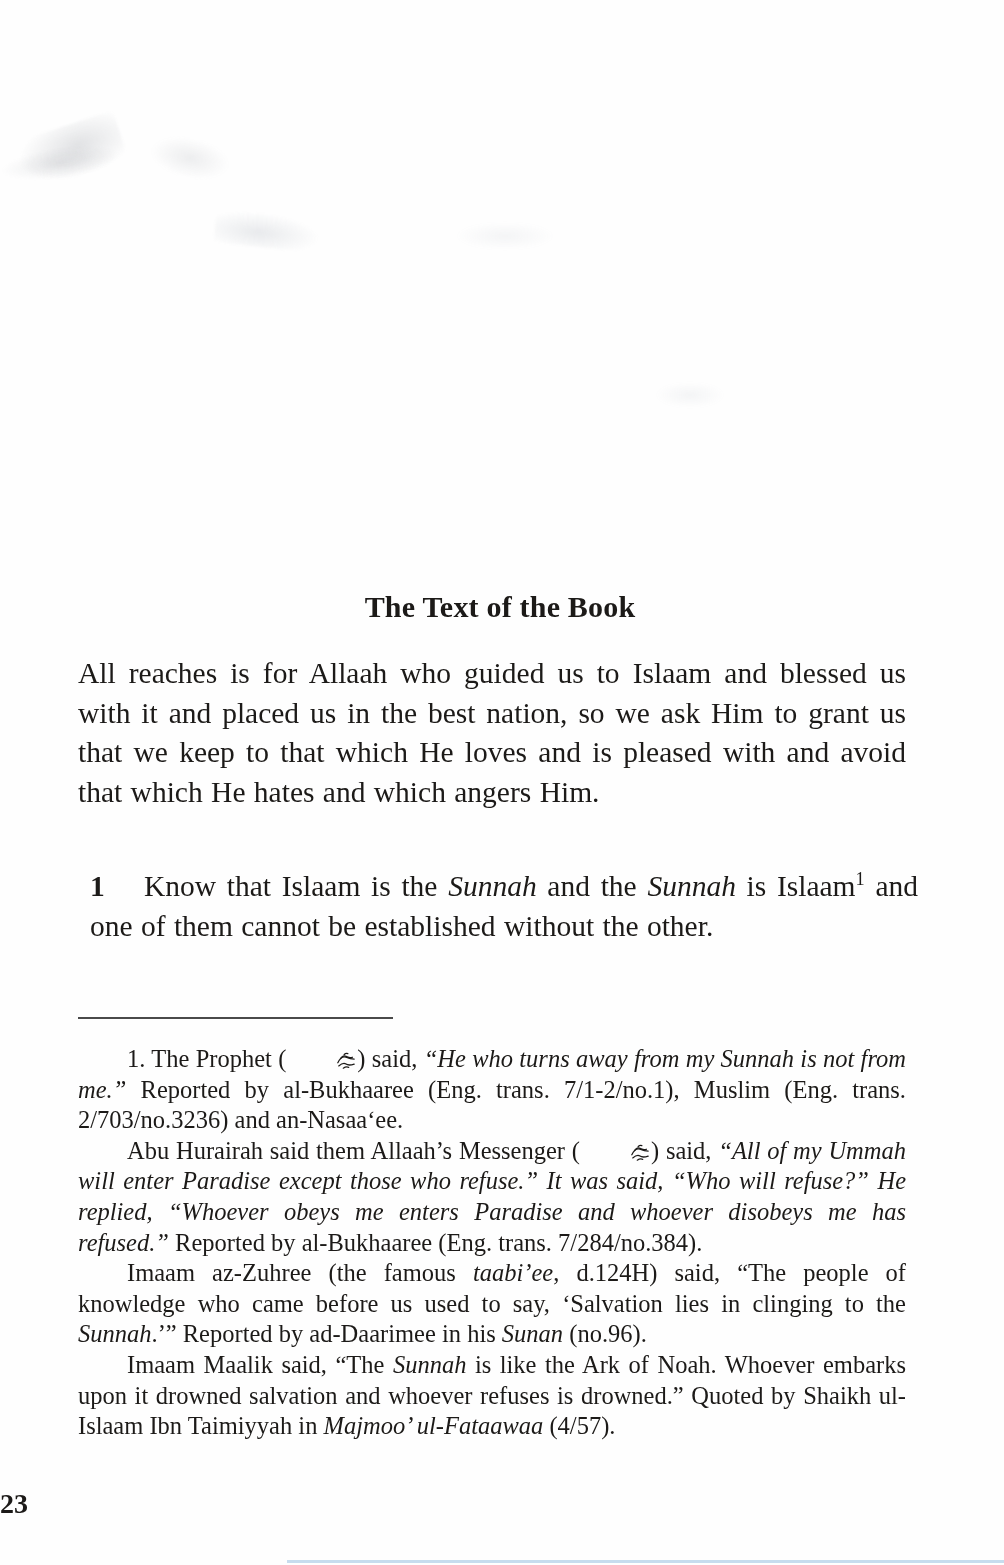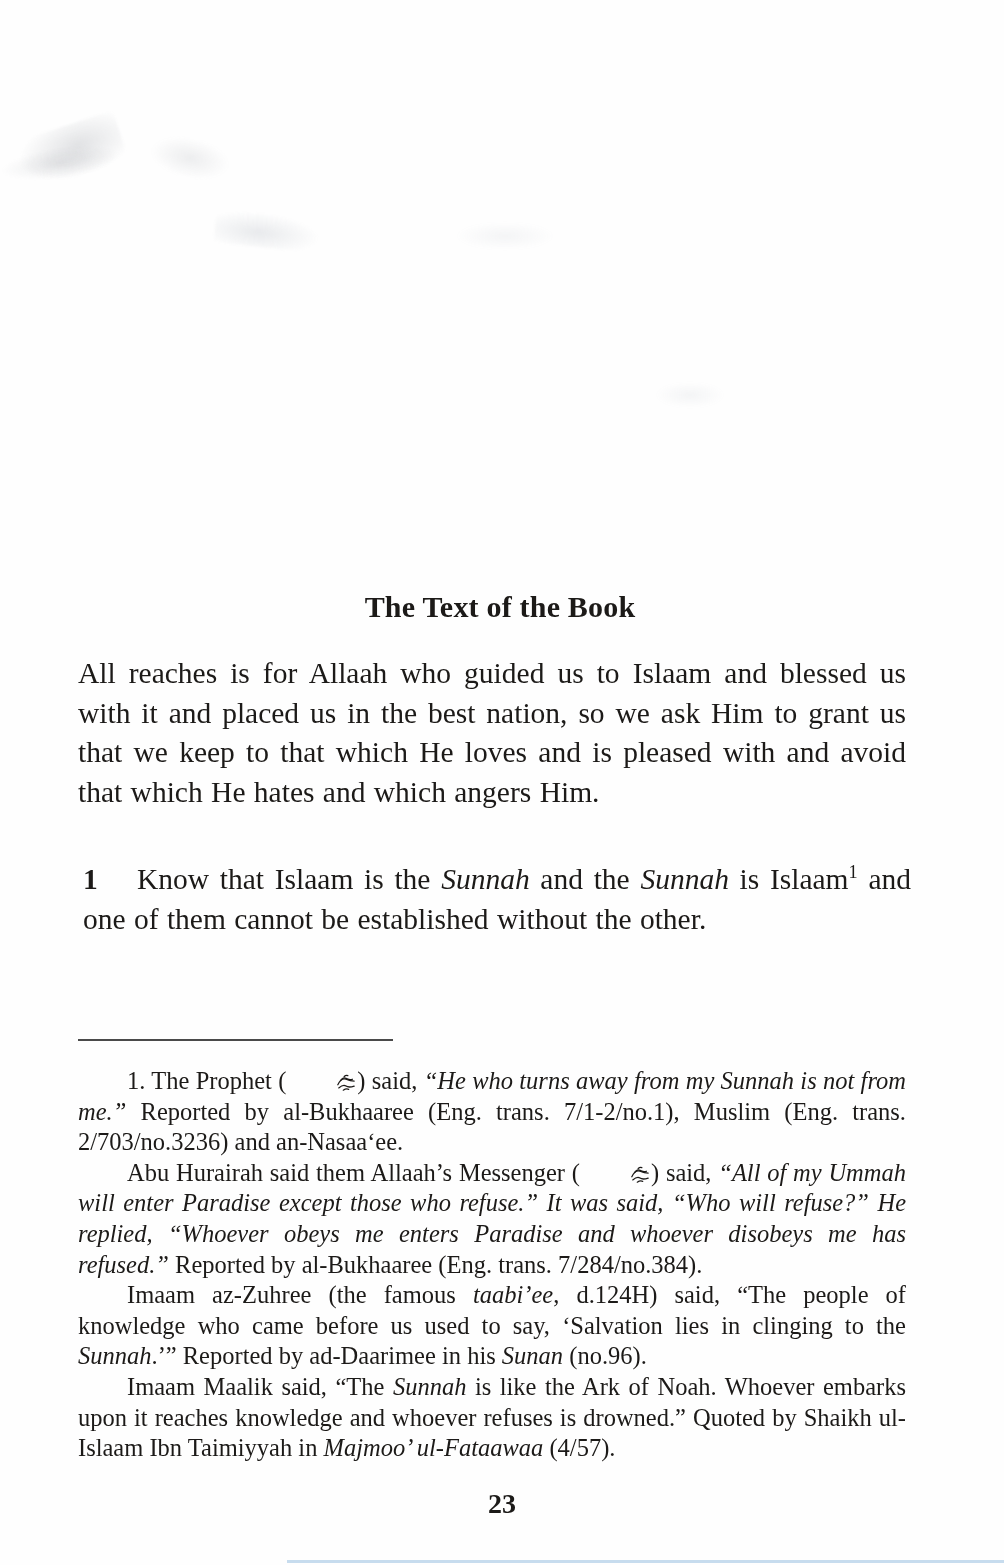--- a/index.html
+++ b/index.html
@@ -18,43 +18,43 @@
   .title{
     position:absolute;top:574px;left:70px;width:828px;margin:16px;
     text-align:center;font-size:30px;font-weight:bold;letter-spacing:.2px;
   }
   .intro{
     position:absolute;top:654px;left:78px;width:828px;margin:0;
     font-size:29.5px;line-height:39.6px;text-align:justify;
     word-spacing:1px;
   }
   .point{
-    position:absolute;top:855px;left:78px;width:828px;margin:5px;
+    position:absolute;top:855px;left:78px;width:828px;margin:12px;
     font-size:29.5px;line-height:39.6px;text-align:justify;
     word-spacing:1px;
   }
   .point .num{font-weight:bold;display:inline-block;width:54px;}
   .footnotes{
-    position:absolute;top:1039px;left:78px;width:828px;
+    position:absolute;top:1017px;left:78px;width:828px;
   }
   .fn-rule{
     width:315px;border:none;margin:0 0 25px 0;
     border-top:2px solid var(--rule);
   }
   .footnotes p{
     margin:0;text-indent:49px;
     font-size:24.5px;line-height:30.6px;text-align:justify;
   }
   .it{font-style:italic;}
   sup{font-size:.62em;line-height:0;vertical-align:super;}
   .saw{display:inline-block;}
   .saw svg{width:22px;height:20px;vertical-align:-3px;}
   .pagenum{
     position:absolute;top:1488px;left:0;width:1004px;margin:0;
-    text-align:center;font-size:28px;font-weight:bold;
+    text-align:left;font-size:28px;font-weight:bold;
   }
   
   .smudge{position:absolute;pointer-events:none;}
   .sm1{left:14px;top:126px;width:110px;height:56px;
        background:radial-gradient(ellipse at 60% 40%,rgba(110,115,125,.20),transparent 65%);
        transform:rotate(-18deg);filter:blur(1px);}
   .sm2{left:0px;top:148px;width:120px;height:30px;
        background:radial-gradient(ellipse,rgba(110,115,125,.14),transparent 70%);
        transform:rotate(-8deg);filter:blur(1px);}
   .sm3{left:150px;top:138px;width:80px;height:40px;
@@ -106,20 +106,20 @@
     <p><span>Abu Hurairah said them Allaah’s Messenger (</span><span class="saw"><svg viewBox="0 0 24 22" xmlns="http://www.w3.org/2000/svg">
             <g fill="none" stroke="currentColor" stroke-width="1.4" stroke-linecap="round">
               <path d="M3 14 q4 -8 9 -6 t9 2"></path>
               <path d="M4 17.5 q5 -4 8 -2 t9 0"></path>
               <path d="M6 9.5 q3 -4.5 6 -2.5 t7 1"></path>
               <path d="M9 20 q3 -2 6 -1"></path>
               <path d="M10 5 q2 -2 4 -1"></path>
             </g>
           </svg></span><span>) said, </span><span class="it">“All of my Ummah will enter Paradise except those who refuse.” It was said, “Who will refuse?” He replied, “Whoever obeys me enters Paradise and whoever disobeys me has refused.”</span><span> Reported by al-Bukhaaree (Eng. trans. 7/284/no.384).</span></p>
     <p><span>Imaam az-Zuhree (the famous </span><span class="it">taabi’ee</span><span>, d.124H) said, “The people of knowledge who came before us used to say, ‘Salvation lies in clinging to the </span><span class="it">Sunnah</span><span>.’” Reported by ad-Daarimee in his </span><span class="it">Sunan</span><span> (no.96).</span></p>
-    <p><span>Imaam Maalik said, “The </span><span class="it">Sunnah</span><span> is like the Ark of Noah. Whoever embarks upon it reaches knowledge and whoever refuses is drowned.” Quoted by Shaikh ul-Islaam Ibn Taimiyyah in </span><span class="it">Majmoo’ ul-Fataawaa</span><span> (4/57).</span></p>
+    <p><span>Imaam Maalik said, “The </span><span class="it">Sunnah</span><span> is like the Ark of Noah. Whoever embarks upon it drowned salvation and whoever refuses is drowned.” Quoted by Shaikh ul-Islaam Ibn Taimiyyah in </span><span class="it">Majmoo’ ul-Fataawaa</span><span> (4/57).</span></p>
   </div>
 
   <p class="pagenum">23</p>
 
   <div class="scan-line"></div>
 
 </div>
 
 </body></html>

